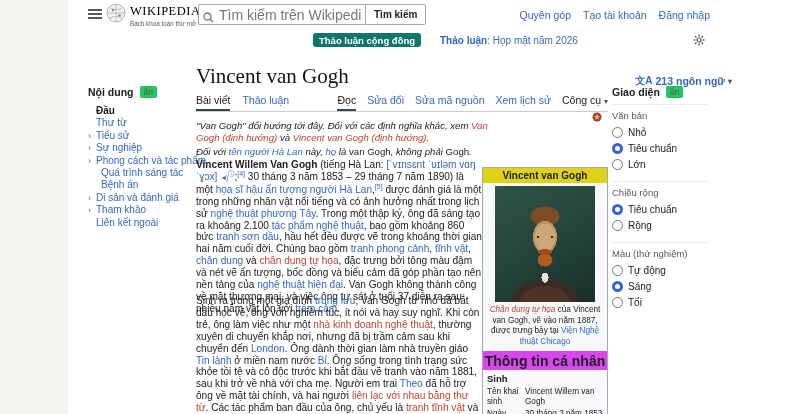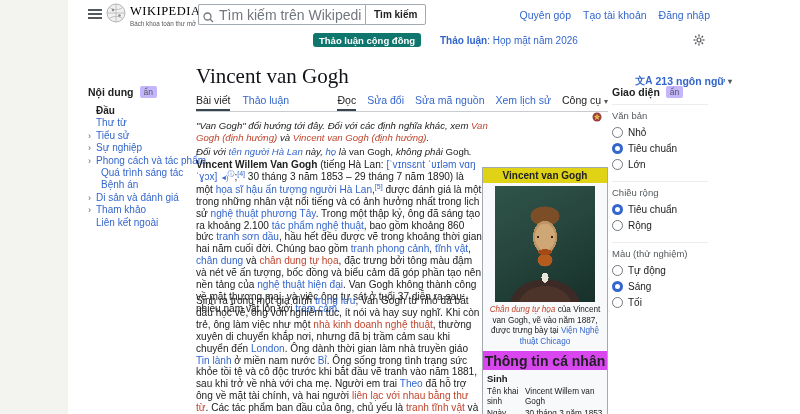--- a/index.html
+++ b/index.html
@@ -47,21 +47,21 @@
   .tab{padding-bottom:3px;cursor:pointer;}
   .tab.on{color:#202122;border-bottom:2px solid #36454f;}
   .tab.dark{color:#202122;}
   .chev{color:#54595d;font-size:8px;}
   .star{position:absolute;left:524px;top:108px;}
 
   
   .toc{position:absolute;left:20px;top:86px;width:106px;font-size:10px;}
   .toc-h{display:flex;align-items:center;gap:6px;margin-bottom:7px;}
   .toc-h .t{font-weight:bold;font-size:10.5px;color:#202122;}
-  .chip{background:#c4b5fd;color:#54595d;font-size:8.5px;padding:1px 4px;border-radius:2px;cursor:pointer;}
+  .chip{background:#22c55e;color:#54595d;font-size:8.5px;padding:1px 4px;border-radius:2px;cursor:pointer;}
   .toc-item{position:relative;line-height:12.4px;white-space:nowrap;color:#3366cc;cursor:pointer;padding-left:8px;}
   .toc-item .arr{position:absolute;left:0;top:0;color:#54595d;font-size:9px;}
   .toc-item.active{color:#202122;font-weight:bold;}
   .toc-item.sub{padding-left:13px;}
 
   
   .appearance{position:absolute;left:544px;top:86px;width:96px;font-size:10px;}
   .app-h{display:flex;align-items:center;gap:6px;padding-bottom:6px;border-bottom:1px solid #eaecf0;}
   .app-h .t{font-weight:bold;font-size:10.5px;color:#202122;}
   .app-sec{padding:5px 0 6px;}

